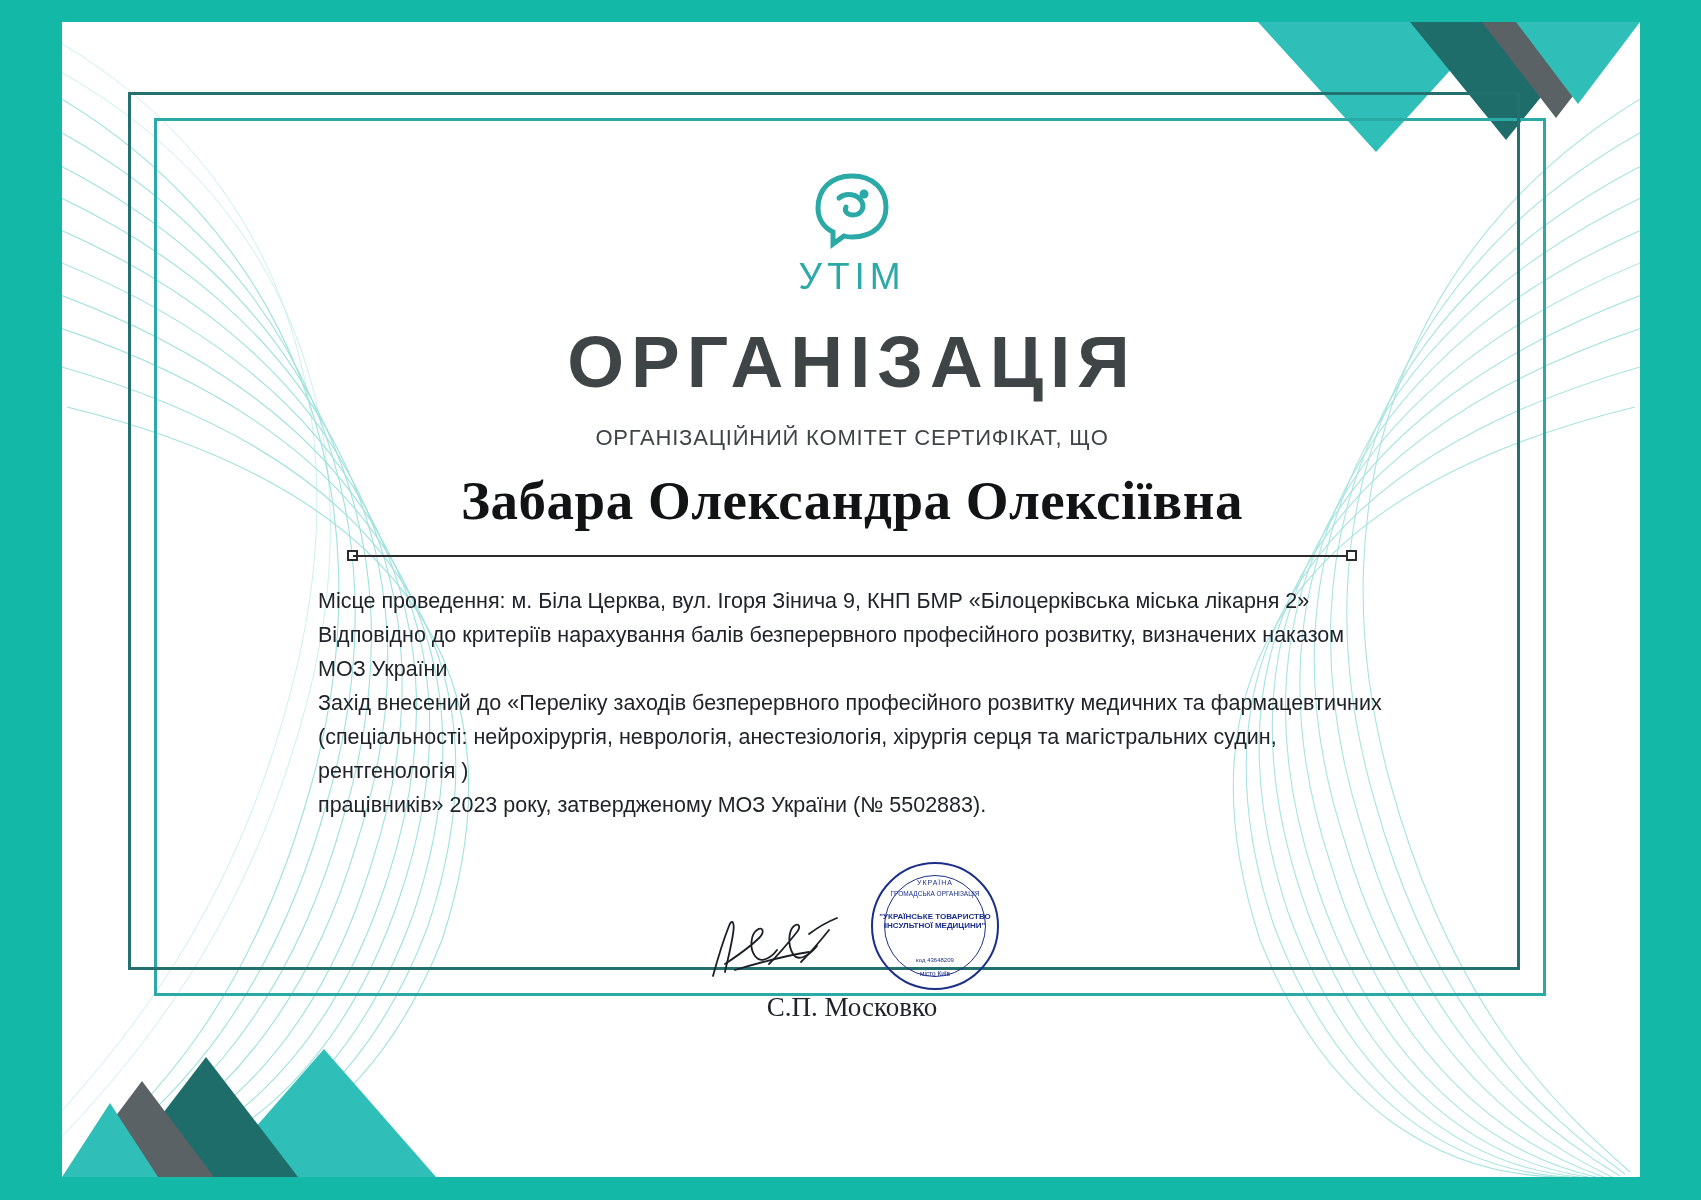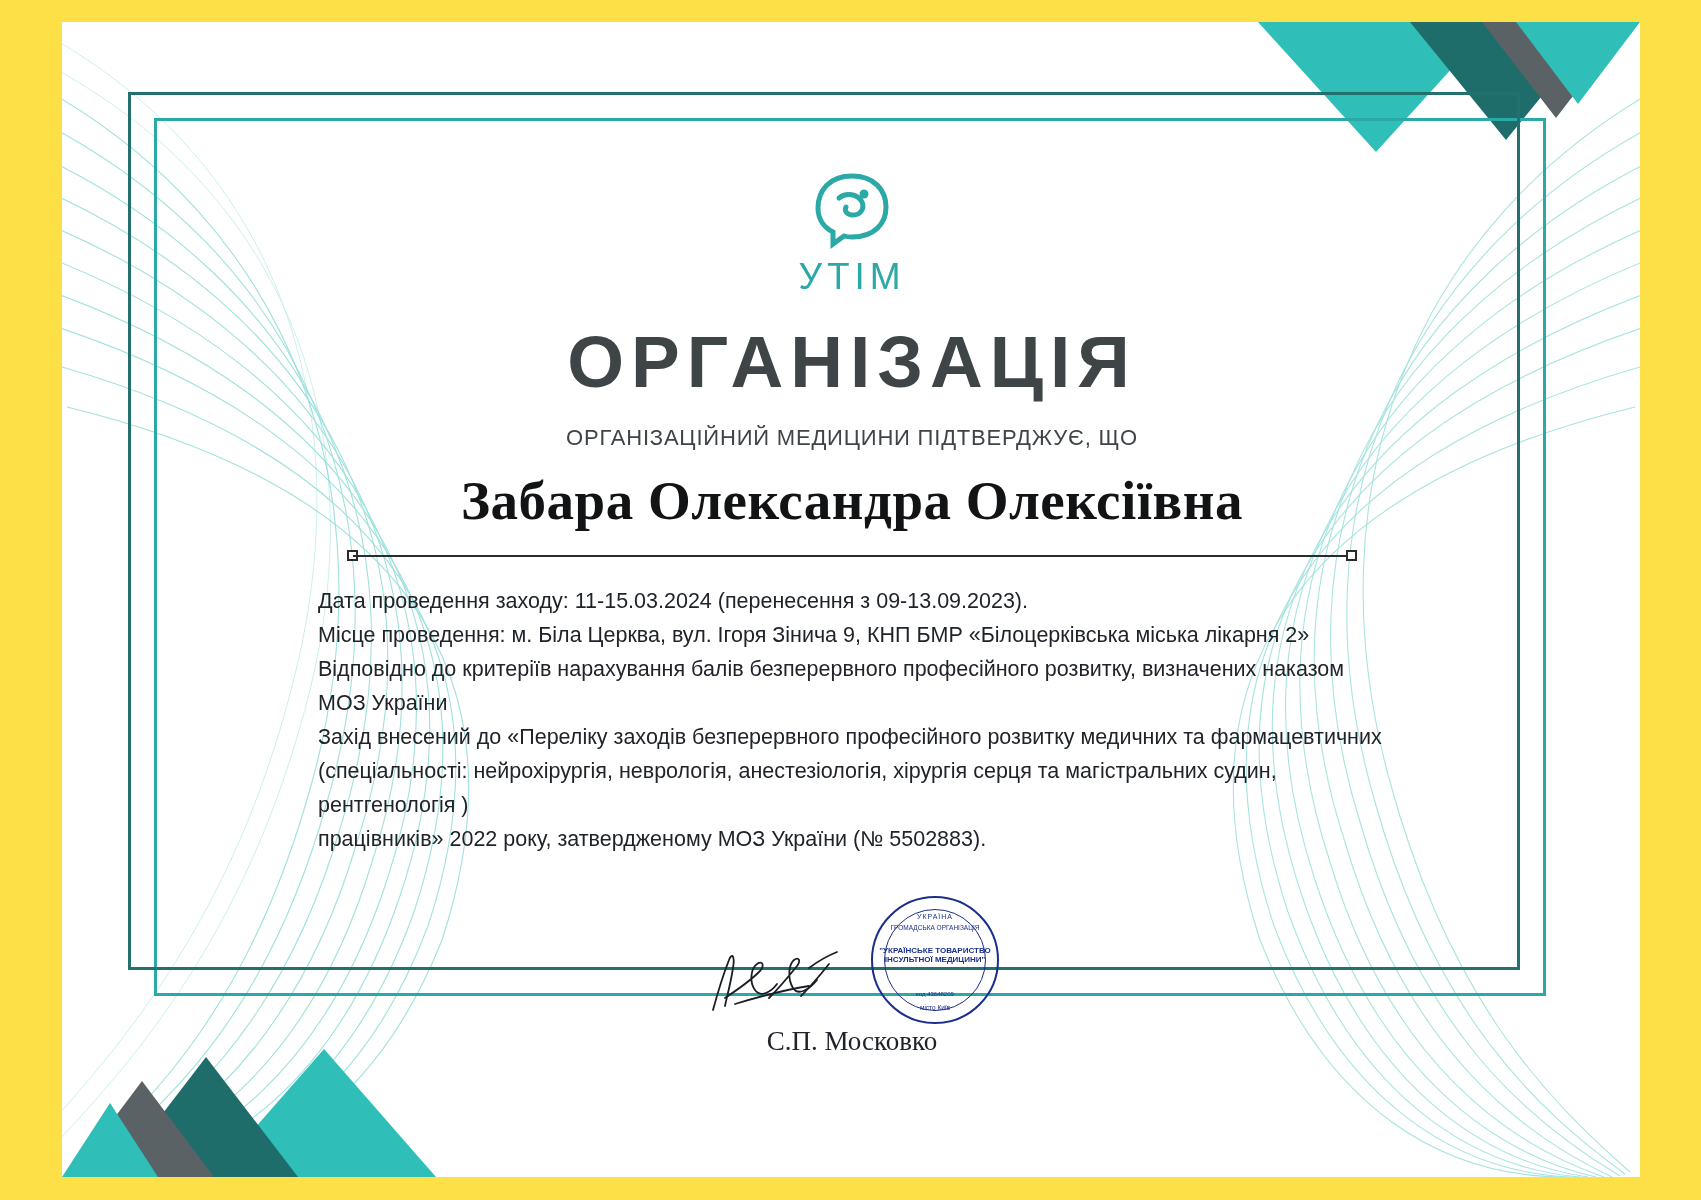--- a/index.html
+++ b/index.html
@@ -5,21 +5,21 @@
   html, body {
     margin: 0;
     padding: 0;
     background: #b3b3b3;
     font-family: "Liberation Sans", sans-serif;
   }
   #page {
     position: relative;
     width: 1701px;
     height: 1200px;
-    background: #fde047;
+    background: #14b8a6;
     overflow: hidden;
   }
   .sheet {
     position: absolute;
     left: 62px;
     top: 22px;
     width: 1578px;
     height: 1155px;
     background: #ffffff;
     overflow: hidden;
@@ -317,36 +317,35 @@
           <svg width="92" height="86" viewBox="0 0 92 86">
             <path d="M46 6 C24 6 12 20 12 38 C12 50 19 58 27 62 L27 74 L38 66 C41 67 44 67 46 67 C68 67 80 54 80 37 C80 20 68 6 46 6 Z" fill="none" stroke="#2aa9a6" stroke-width="5"></path>
             <path d="M33 28 C40 22 52 24 56 32 C59 39 54 45 47 45 C41 45 38 41 40 37" fill="none" stroke="#2aa9a6" stroke-width="5" stroke-linecap="round"></path>
             <circle cx="58" cy="24" r="4.5" fill="#2aa9a6"></circle>
           </svg>
         </span>
         <div class="logo-text">УТІМ</div>
       </div>
 
       <div class="cert-title">ОРГАНІЗАЦІЯ</div>
-      <div class="confirm-line">ОРГАНІЗАЦІЙНИЙ МЕДИЦИНИ ПІДТВЕРДЖУЄ, ЩО</div>
+      <div class="confirm-line">ОРГАНІЗАЦІЙНИЙ КОМІТЕТ СЕРТИФІКАТ, ЩО</div>
       <div class="recipient">Забара Олександра Олексіївна</div>
 
       <div class="rule">
         <div class="sq left"></div>
         <div class="line"></div>
         <div class="sq right"></div>
       </div>
 
       <div class="body-text">
-        <p>Дата проведення заходу: 11-15.03.2024 (перенесення з 09-13.09.2023).</p>
         <p>Місце проведення: м. Біла Церква, вул. Ігоря Зінича 9, КНП БМР «Білоцерківська міська лікарня 2»</p>
         <p>Відповідно до критеріїв нарахування балів безперервного професійного розвитку, визначених наказом МОЗ України</p>
         <p>Захід внесений до «Переліку заходів безперервного професійного розвитку медичних та фармацевтичних</p>
         <p>(спеціальності: нейрохірургія, неврологія, анестезіологія, хірургія серця та магістральних судин, рентгенологія )</p>
-        <p>працівників» 2022 року, затвердженому МОЗ України (№ 5502883).</p>
+        <p>працівників» 2023 року, затвердженому МОЗ України (№ 5502883).</p>
       </div>
 
       <div class="sign-area">
         <div class="sign-row">
           <div class="signature">
             <svg width="140" height="86" viewBox="0 0 140 86">
               <g fill="none" stroke="#1b1f25" stroke-width="1.8" stroke-linecap="round">
                 <path d="M8 72 C14 50 20 32 24 22 C27 14 30 18 28 30 C26 44 22 58 20 68"></path>
                 <path d="M20 60 C32 52 44 44 54 34 C60 28 58 22 52 26 C46 30 44 44 50 52 C56 60 66 54 72 46"></path>
                 <path d="M64 60 C74 50 84 38 92 28 C96 23 94 18 89 22 C84 26 82 40 88 50 C93 58 104 52 112 42"></path>

